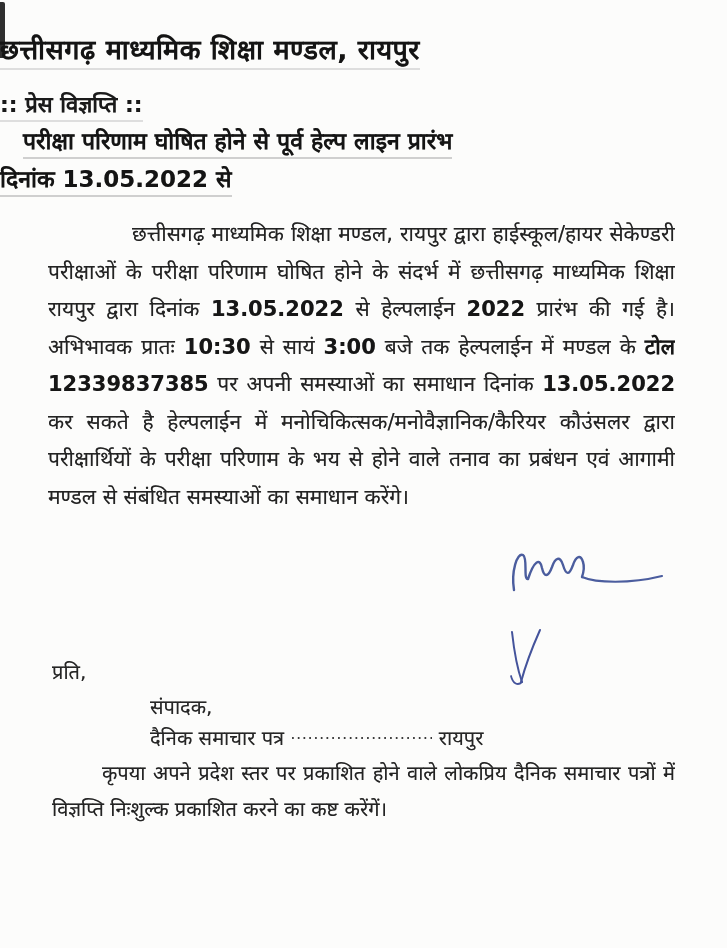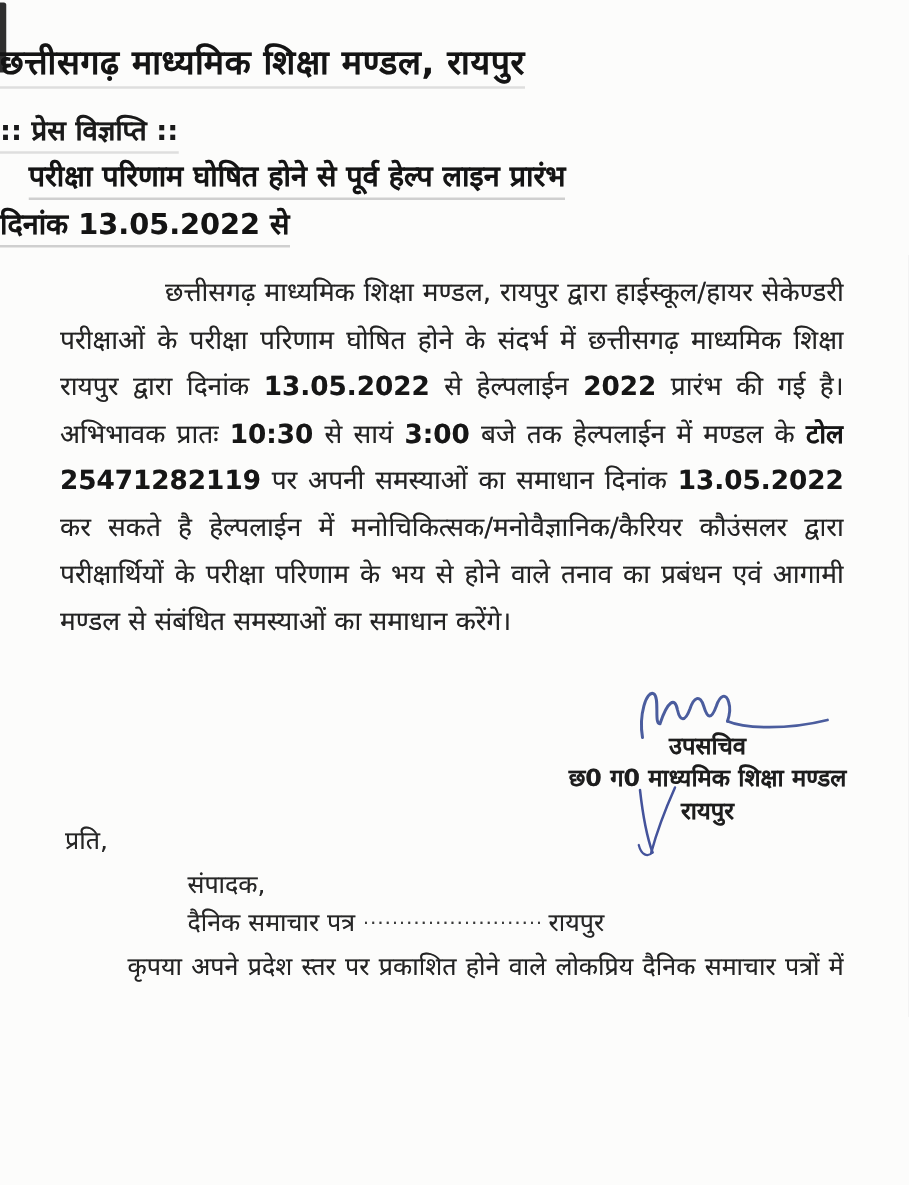--- a/index.html
+++ b/index.html
@@ -87,48 +87,44 @@
 
   <div class="center dateline doc-text">
     <span class="u">दिनांक 13.05.2022 से</span>
   </div>
 
   <div class="body-block">
     <div class="bline first"><span>छत्तीसगढ़ माध्यमिक शिक्षा मण्डल, रायपुर द्वारा हाईस्कूल/हायर सेकेण्डरी</span></div>
     <div class="bline"><span>परीक्षाओं के परीक्षा परिणाम घोषित होने के संदर्भ में छत्तीसगढ़ माध्यमिक शिक्षा मण्डल,</span></div>
     <div class="bline"><span>रायपुर द्वारा दिनांक </span><b>13.05.2022</b><span> से हेल्पलाईन </span><b>2022</b><span> प्रारंभ की गई है। विद्यार्थी, शिक्षक व</span></div>
     <div class="bline"><span>अभिभावक प्रातः </span><b>10:30</b><span> से सायं </span><b>3:00</b><span> बजे तक हेल्पलाईन में मण्डल के </span><b>टोल फ्री नम्बर</b></div>
-    <div class="bline"><b>25471282119</b><span> पर अपनी समस्याओं का समाधान दिनांक </span><b>13.05.2022</b><span> से </span></div>
+    <div class="bline"><b>12339837385</b><span> पर अपनी समस्याओं का समाधान दिनांक </span><b>13.05.2022</b><span> से </span></div>
     <div class="bline"><span>कर सकते है हेल्पलाईन में मनोचिकित्सक/मनोवैज्ञानिक/कैरियर कौउंसलर द्वारा</span></div>
     <div class="bline"><span>परीक्षार्थियों के परीक्षा परिणाम के भय से होने वाले तनाव का प्रबंधन एवं आगामी कक्षा में</span></div>
     <div class="bline last"><span>मण्डल से संबंधित समस्याओं का समाधान करेंगे।</span></div>
   </div>
 
   <svg class="sig-scribble" viewBox="0 0 172 48" fill="none">
     <path d="M12,44 C9,26 15,6 21,9 C26,12 21,34 26,33 C32,15 38,11 40,22 C42,31 46,32 50,21 C53,12 58,9 61,19 C64,29 67,30 71,19 C74,10 79,8 81,16 C83,22 81,28 80,31" stroke="#4b5d9e" stroke-width="2.4" stroke-linecap="round"></path>
     <path d="M80,31 C94,37 128,38 160,30" stroke="#4b5d9e" stroke-width="2.2" stroke-linecap="round"></path>
   </svg>
 
-  <div class="sig-block">
-    <div>उपसचिव</div>
-    <div>छ0 ग0 माध्यमिक शिक्षा मण्डल</div>
-    <div>रायपुर</div>
-  </div>
 
   <svg class="sig-check" viewBox="0 0 46 62" fill="none">
     <path d="M14,6 C16,24 19,42 24,56" stroke="#44539b" stroke-width="2" stroke-linecap="round"></path>
     <path d="M42,4 C34,22 27,41 23,56" stroke="#44539b" stroke-width="2" stroke-linecap="round"></path>
     <path d="M24,56 C20,60 15,58 13,50" stroke="#44539b" stroke-width="1.8" stroke-linecap="round"></path>
   </svg>
 
   <div class="to-label doc-text">प्रति,</div>
 
   <div class="editor-line doc-text">संपादक,</div>
 
   <div class="paper-line doc-text">
     <span>दैनिक समाचार पत्र </span><span class="dotted-blank">......................................................</span><span> रायपुर</span>
   </div>
 
   <div class="request-block">
     <div class="rline first">कृपया अपने प्रदेश स्तर पर प्रकाशित होने वाले लोकप्रिय दैनिक समाचार पत्रों में उक्त</div>
+    <div class="rline">विज्ञप्ति निःशुल्क प्रकाशित करने का कष्ट करेंगें।</div>
   </div>
 
 </div>
 
 </body></html>

